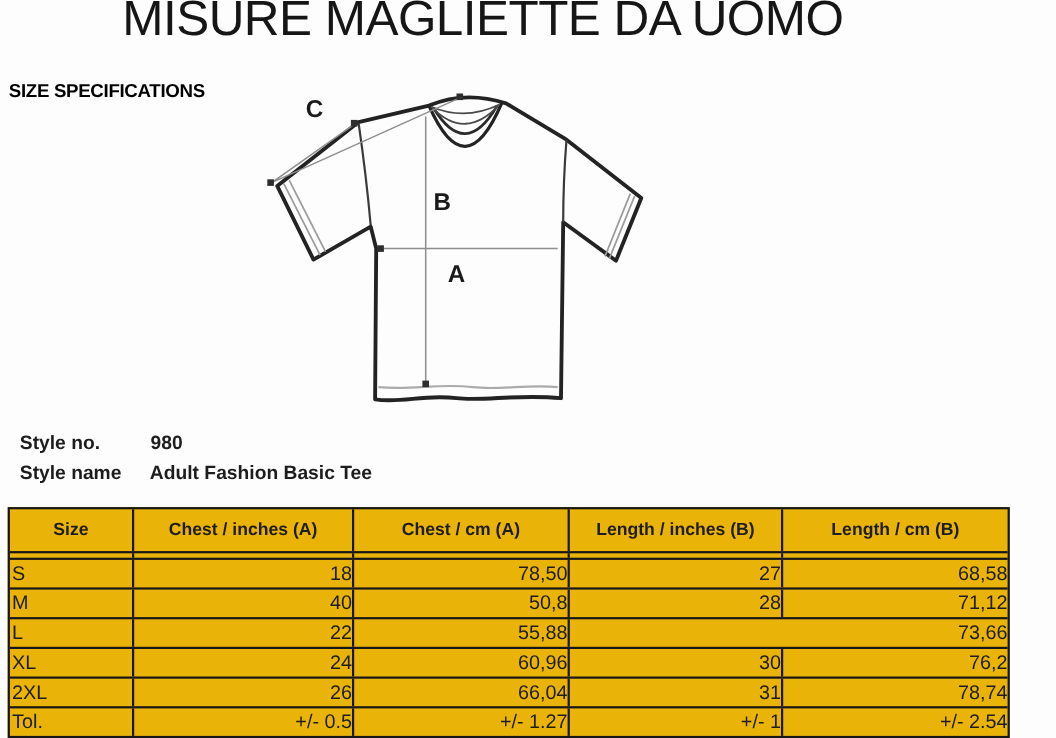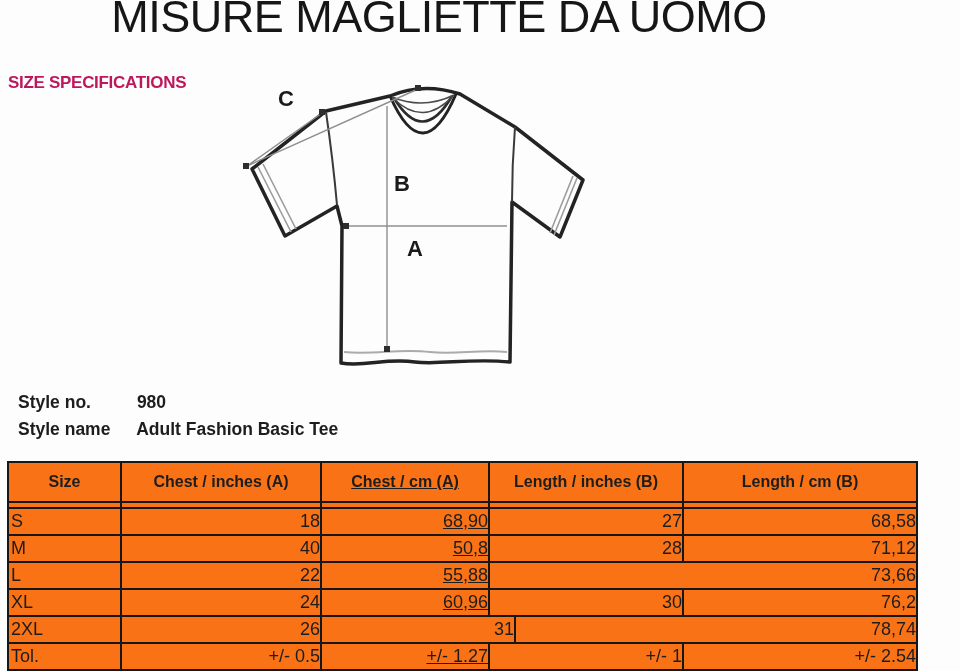--- a/index.html
+++ b/index.html
@@ -14,39 +14,39 @@
 
   .title{
     position:absolute;top:-9px;left:0;width:878px;
     text-align:center;
     font-size:45px;font-weight:400;letter-spacing:-0.5px;
     color:#161616;white-space:nowrap;
   }
   .subtitle{
     position:absolute;top:73px;left:8px;
     font-size:17px;font-weight:700;letter-spacing:-0.3px;
-    color:#be185d;
+    color:#000000;
   }
 
   .shirt{position:absolute;left:215px;top:78px;width:420px;height:300px;}
 
   .style-info{position:absolute;left:18px;top:389px;font-size:17.5px;font-weight:700;}
   .si-row{line-height:27px;white-space:nowrap;}
   .si-label{display:inline-block;width:114px;}
 
   .tbl{
     position:absolute;left:7px;top:461px;width:911px;
     border:2px solid #171717;box-sizing:border-box;
-    background:#f97316;
+    background:#eab308;
   }
   .tr{display:flex;}
   .td{box-sizing:border-box;overflow:hidden;white-space:nowrap;}
   .c1{width:113px;border-right:2px solid #171717;}
   .c2{width:200px;border-right:2px solid #171717;}
-  .c3{width:168px;border-right:2px solid #171717;text-decoration:underline;}
+  .c3{width:196px;border-right:2px solid #171717;}
   .c4{width:194px;border-right:2px solid #171717;}
   .c5{flex:1;}
   .th-row{height:38px;border-bottom:2px solid #171717;}
   .th-row .td{
     font-weight:700;font-size:16px;line-height:38px;text-align:center;
   }
   .gap-row{height:4px;border-bottom:2px solid #171717;}
   .data-row{height:25px;border-bottom:2px solid #171717;}
   .data-row:last-child{border-bottom:none;}
   .data-row .td{font-size:18px;line-height:24px;text-align:right;}
@@ -116,21 +116,21 @@
     <div class="tr gap-row">
       <div class="td c1"></div>
       <div class="td c2"></div>
       <div class="td c3"></div>
       <div class="td c4"></div>
       <div class="td c5"></div>
     </div>
     <div class="tr data-row">
       <div class="td c1 size-cell">S</div>
       <div class="td c2">18</div>
-      <div class="td c3">68,90</div>
+      <div class="td c3">78,50</div>
       <div class="td c4">27</div>
       <div class="td c5">68,58</div>
     </div>
     <div class="tr data-row">
       <div class="td c1 size-cell">M</div>
       <div class="td c2">40</div>
       <div class="td c3">50,8</div>
       <div class="td c4">28</div>
       <div class="td c5">71,12</div>
     </div>
@@ -143,20 +143,21 @@
     <div class="tr data-row">
       <div class="td c1 size-cell">XL</div>
       <div class="td c2">24</div>
       <div class="td c3">60,96</div>
       <div class="td c4">30</div>
       <div class="td c5">76,2</div>
     </div>
     <div class="tr data-row">
       <div class="td c1 size-cell">2XL</div>
       <div class="td c2">26</div>
+      <div class="td c3">66,04</div>
       <div class="td c4">31</div>
       <div class="td c5">78,74</div>
     </div>
     <div class="tr data-row">
       <div class="td c1 size-cell">Tol.</div>
       <div class="td c2">+/- 0.5</div>
       <div class="td c3">+/- 1.27</div>
       <div class="td c4">+/- 1</div>
       <div class="td c5">+/- 2.54</div>
     </div>

